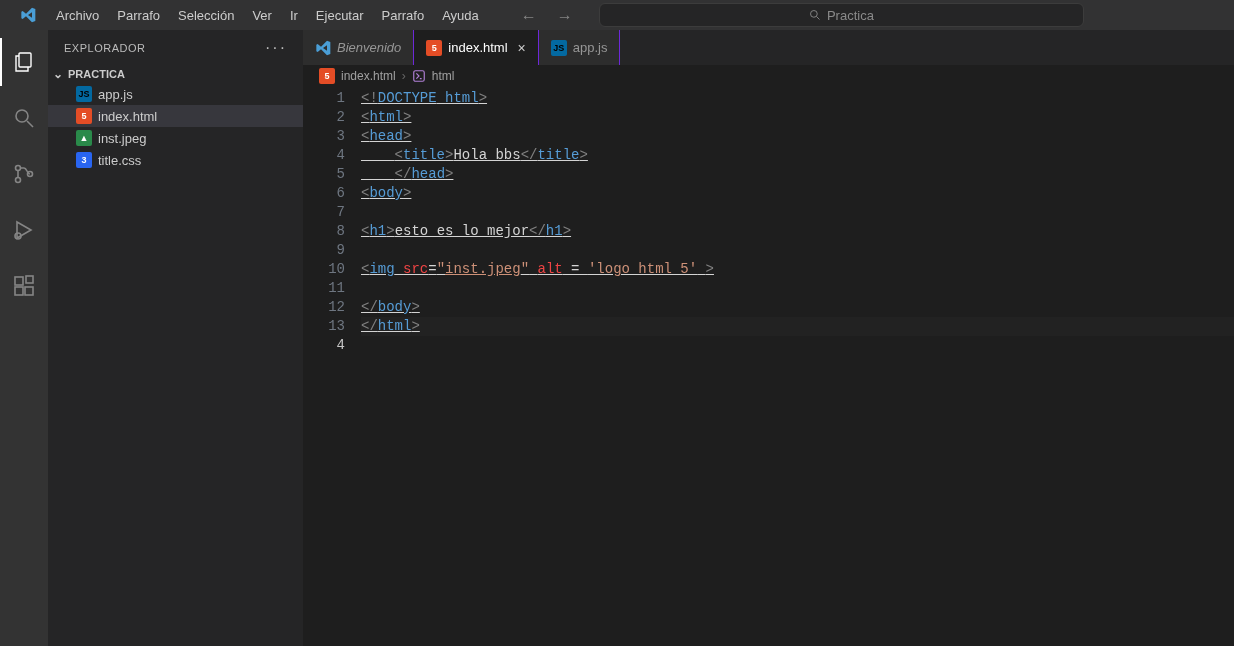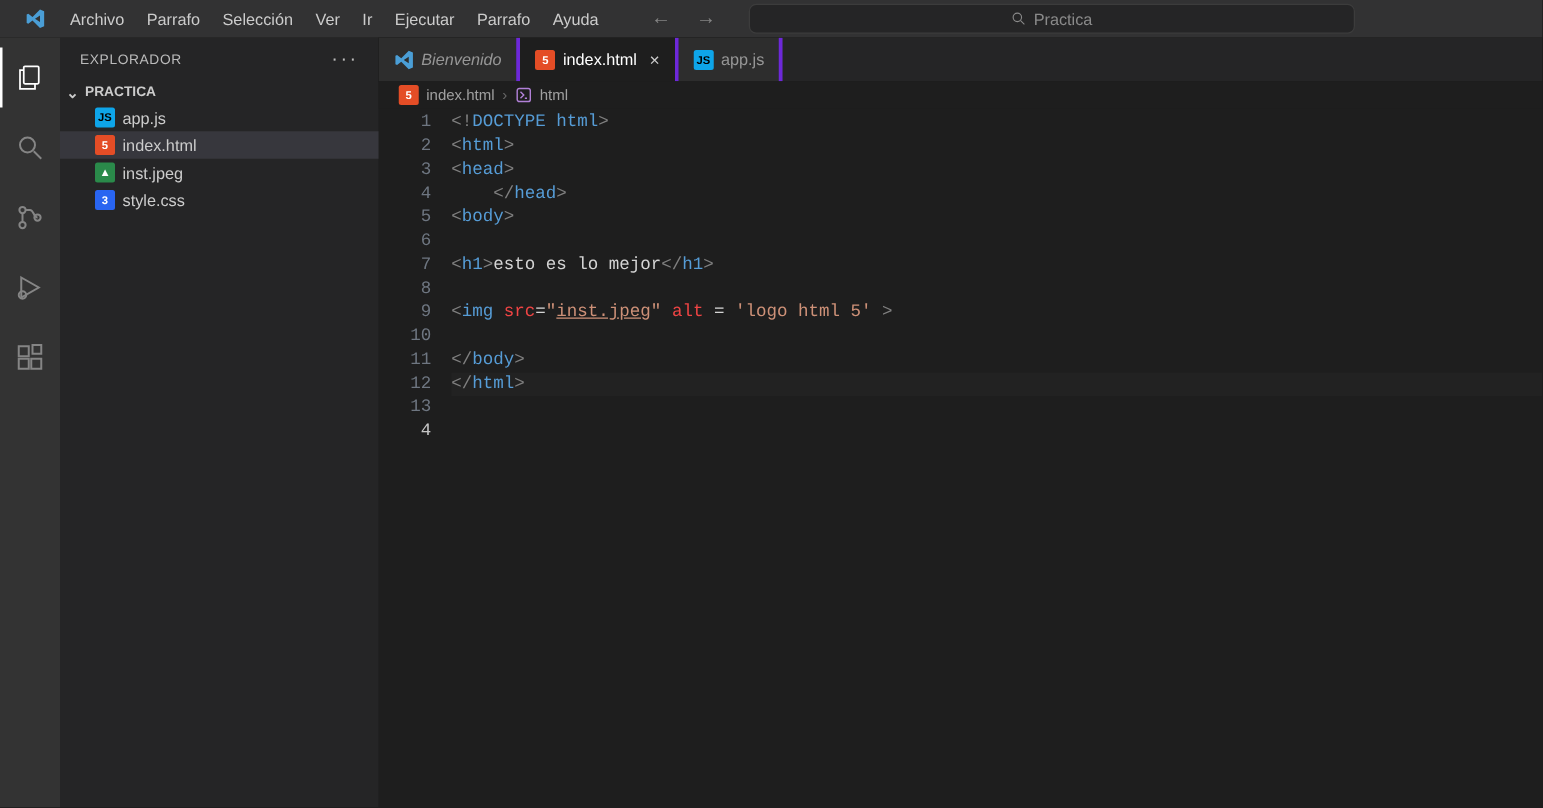--- a/index.html
+++ b/index.html
@@ -134,21 +134,21 @@
 .file-icon {
   width: 16px;
   height: 16px;
   display: inline-flex;
   align-items: center;
   justify-content: center;
   font-size: 9px;
   font-weight: bold;
   border-radius: 2px;
 }
-.icon-js { background: #0ea5e9; color: #000; }
+.icon-js { background: #0369a1; color: #000; }
 .icon-html { background: #e44d26; color: #fff; }
 .icon-img { background: #2a8a4a; color: #fff; }
 .icon-css { background: #2965f1; color: #fff; }
 .editor-container {
   flex: 1;
   display: flex;
   flex-direction: column;
   background: #1e1e1e;
   overflow: hidden;
 }
@@ -159,21 +159,21 @@
 }
 .tab {
   padding: 0 12px;
   height: 35px;
   display: flex;
   align-items: center;
   gap: 6px;
   background: #2d2d2d;
   color: #969696;
   cursor: pointer;
-  border-right: 3px solid #6d28d9;
+  border-right: 1px solid #6d28d9;
   font-size: 13px;
 }
 .tab.active { background: #1e1e1e; color: #ffffff; }
 .tab .italic { font-style: italic; }
 .tab-close { margin-left: 4px; color: #cccccc; font-size: 14px; }
 .breadcrumb {
   height: 22px;
   padding: 0 16px;
   display: flex;
   align-items: center;
@@ -197,20 +197,21 @@
   color: #6e7681;
   padding-right: 16px;
   user-select: none;
 }
 .gutter div { height: 19px; }
 .gutter .active-line { color: #c6c6c6; }
 .code {
   flex: 1;
   color: #d4d4d4;
   position: relative;
+  text-decoration: underline;
 }
 .code-line { height: 19px; white-space: pre; }
 .code-line.current { background: rgba(255,255,255,0.02); }
 .tok-bracket { color: #808080; }
 .tok-doctype { color: #569cd6; }
 .tok-tag { color: #569cd6; }
 .tok-text { color: #d4d4d4; }
 .tok-attr { color: #ef4444; }
 .tok-str { color: #ce9178; }
 .underline { text-decoration: underline; text-decoration-color: #ce9178; }
@@ -305,21 +306,21 @@
         <div class="file-row selected">
           <span class="file-icon icon-html">5</span>
           <span>index.html</span>
         </div>
         <div class="file-row">
           <span class="file-icon icon-img">▲</span>
           <span>inst.jpeg</span>
         </div>
         <div class="file-row">
           <span class="file-icon icon-css">3</span>
-          <span>style.css</span>
+          <span>title.css</span>
         </div>
       </div>
   </div>
 
   <div class="editor-container">
     <div class="tabs-bar" id="tabs-bar">
         <div class="tab">
           <svg width="16" height="16" viewBox="0 0 24 24">
             <path fill="#4a9ed6" d="M23 3l-5-2-9 9-5-4-2 1v10l2 1 5-4 9 9 5-2V3zm-5 13l-6-4 6-4v8z"></path>
           </svg>
@@ -359,20 +360,21 @@
           <div>10</div>
           <div>11</div>
           <div>12</div>
           <div>13</div>
           <div class="active-line">4</div>
         </div>
       <div class="code" id="code-area">
           <div class="code-line"><span class="tok-bracket">&lt;!</span><span class="tok-doctype">DOCTYPE</span><span class="tok-text"> </span><span class="tok-tag">html</span><span class="tok-bracket">&gt;</span></div>
           <div class="code-line"><span class="tok-bracket">&lt;</span><span class="tok-tag">html</span><span class="tok-bracket">&gt;</span></div>
           <div class="code-line"><span class="tok-bracket">&lt;</span><span class="tok-tag">head</span><span class="tok-bracket">&gt;</span></div>
+          <div class="code-line">    <span class="tok-bracket">&lt;</span><span class="tok-tag">title</span><span class="tok-bracket">&gt;</span><span class="tok-text">Hola bbs</span><span class="tok-bracket">&lt;/</span><span class="tok-tag">title</span><span class="tok-bracket">&gt;</span></div>
           <div class="code-line">    <span class="tok-bracket">&lt;/</span><span class="tok-tag">head</span><span class="tok-bracket">&gt;</span></div>
           <div class="code-line"><span class="tok-bracket">&lt;</span><span class="tok-tag">body</span><span class="tok-bracket">&gt;</span></div>
           <div class="code-line"></div>
           <div class="code-line"><span class="tok-bracket">&lt;</span><span class="tok-tag">h1</span><span class="tok-bracket">&gt;</span><span class="tok-text">esto es lo mejor</span><span class="tok-bracket">&lt;/</span><span class="tok-tag">h1</span><span class="tok-bracket">&gt;</span></div>
           <div class="code-line"></div>
           <div class="code-line"><span class="tok-bracket">&lt;</span><span class="tok-tag">img</span><span class="tok-text"> </span><span class="tok-attr">src</span><span class="tok-text">=</span><span class="tok-str">"</span><span class="tok-str underline">inst.jpeg</span><span class="tok-str">"</span><span class="tok-text"> </span><span class="tok-attr">alt</span><span class="tok-text"> = </span><span class="tok-str">'logo html 5'</span><span class="tok-text"> </span><span class="tok-bracket">&gt;</span></div>
           <div class="code-line"></div>
           <div class="code-line"><span class="tok-bracket">&lt;/</span><span class="tok-tag">body</span><span class="tok-bracket">&gt;</span></div>
           <div class="code-line current"><span class="tok-bracket">&lt;/</span><span class="tok-tag">html</span><span class="tok-bracket">&gt;</span></div>
         </div>

